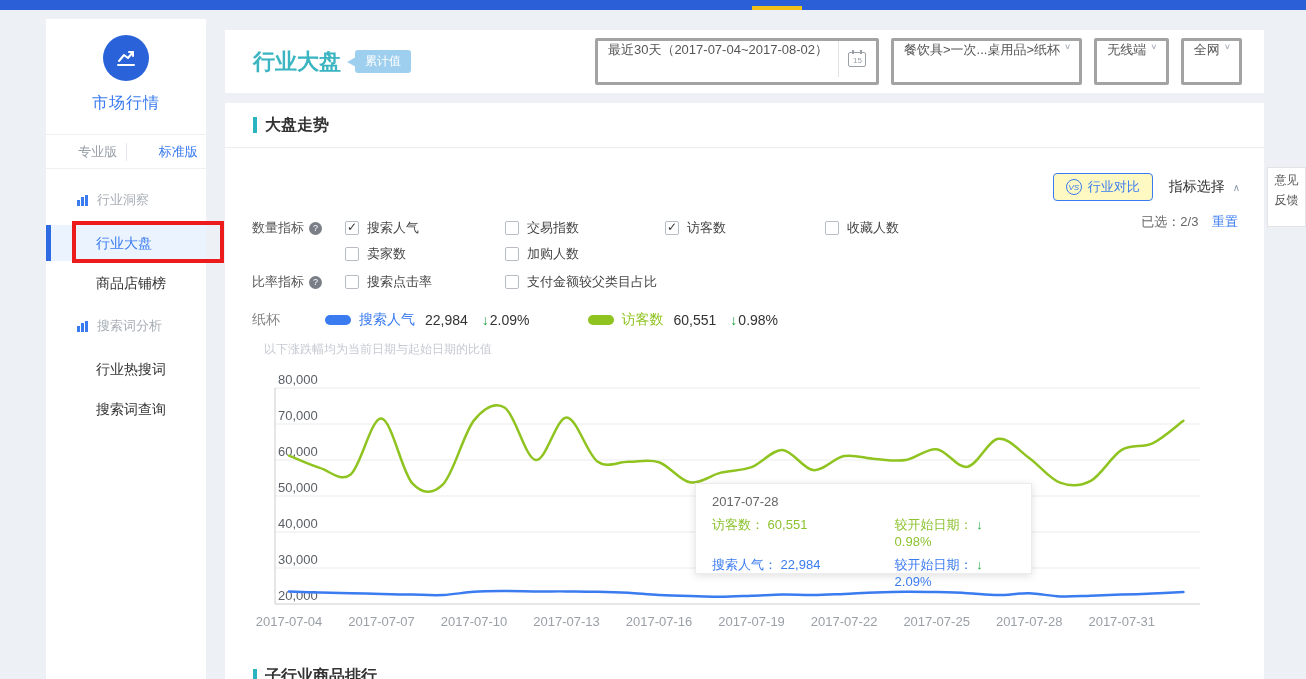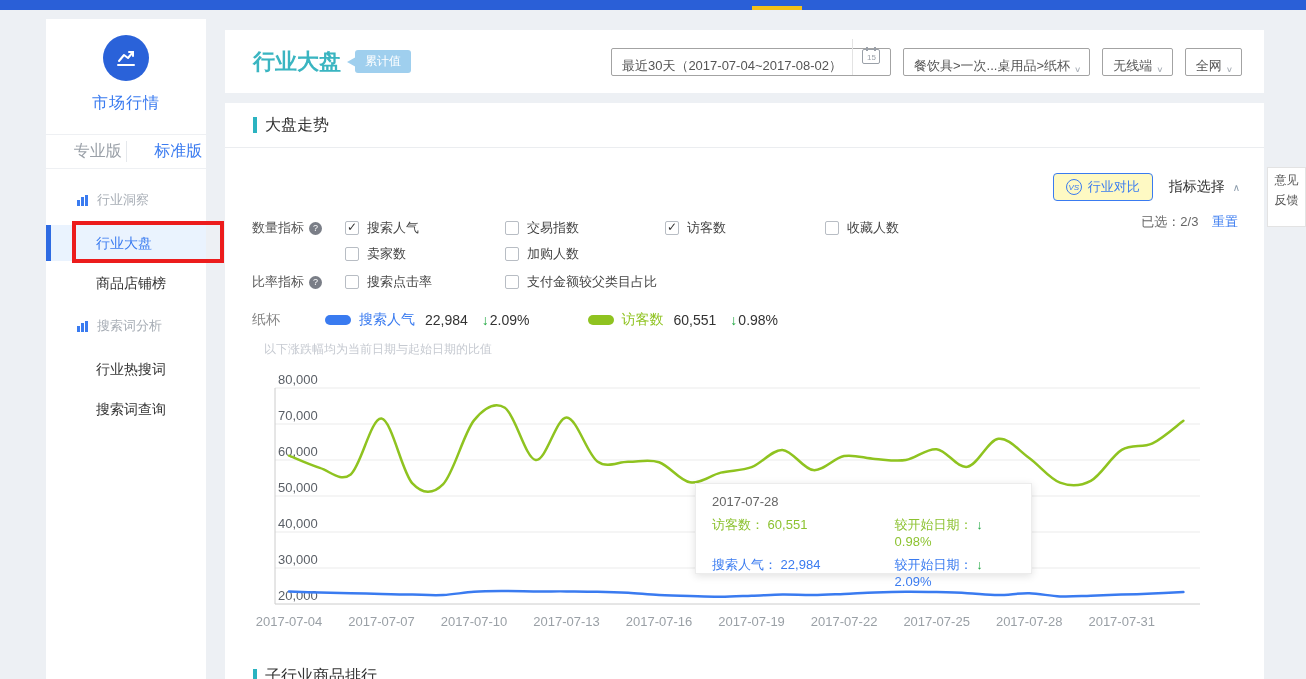--- a/index.html
+++ b/index.html
@@ -9,50 +9,50 @@
   
   .topbar { position:absolute; left:0; top:0; width:1306px; height:10px; background:#2a5fd7; }
   .topbar-accent { position:absolute; left:752px; bottom:0; width:50px; height:4px; background:#f3c118; }
 
   
   .sidebar { position:absolute; left:46px; top:19px; width:160px; height:660px; background:#fff; }
   .logo-wrap { text-align:center; padding-top:16px; border-bottom:1px solid #eef0f3; padding-bottom:20px; }
   .logo-circle { width:46px; height:46px; border-radius:50%; background:#2a62d9; display:inline-flex; align-items:center; justify-content:center; }
   .logo-title { margin-top:12px; font-size:16px; color:#3a7bf0; letter-spacing:1px; }
   .version-tabs { display:flex; height:34px; align-items:center; border-bottom:1px solid #eef0f3; }
-  .version-tab { flex:1; text-align:center; font-size:16px; color:#9aa0a8; cursor:pointer;margin-left:24px; }
+  .version-tab { flex:1; text-align:center; font-size:13px; color:#9aa0a8; cursor:pointer;margin-left:24px; }
   .version-tab.active { color:#3a7bf0; }
   .version-tab:first-child { border-right:1px solid #e5e8ec; }
   .menu { padding-top:10px; }
   .menu-group { display:flex; align-items:center; padding-left:30px; height:42px; font-size:13px; color:#a7adb5; }
   .menu-group .gicon { margin-right:8px; display:inline-flex; }
   .menu-item { height:36px; line-height:36px; padding-left:50px; font-size:14px; color:#333; cursor:pointer; position:relative; margin:4px 0; }
   .menu-item.active { background:#eaf3fe; color:#3a7bf0; }
   .menu-item.active .active-bar { position:absolute; left:0; top:0; width:5px; height:36px; background:#2e6be2; }
   .annotation-box { position:absolute; left:72px; top:221px; width:152px; height:42px; border:4px solid #ec1c1c; z-index:30; pointer-events:none; }
 
   
   .main-header { position:absolute; left:225px; top:30px; width:1039px; height:63px; background:#fff; display:flex; align-items:center; }
   .page-title { font-size:22px; font-weight:bold; color:#3ab5c1; margin-left:28px; }
   .badge { position:relative; margin-left:14px; background:#9fcfee; color:#fff; font-size:12px; padding:3px 10px; border-radius:3px; }
   .badge:before { content:""; position:absolute; left:-8px; top:50%; margin-top:-5px; border:5px solid transparent; border-right:9px solid #9fcfee; border-left:none; }
   .header-controls { margin-left:auto; margin-right:22px; display:flex; align-items:center; gap:12px; }
-  .ctl { height:28px; border:1px solid #a3a3a3; border-radius:2px; background:#fff; display:flex; align-items:flex-end; font-size:13px; color:#555; cursor:pointer; }
+  .ctl { height:47px; border:3px solid #a3a3a3; border-radius:2px; background:#fff; display:flex; align-items:flex-start; font-size:13px; color:#555; cursor:pointer; }
   .ctl .txt { padding:0 10px; }
   .cal-seg { width:38px; height:36px; border-left:1px solid #e3e3e3; display:flex; align-items:center; justify-content:center; }
   .cal-icon { width:18px; height:15px; border:1px solid #9aa0a8; border-radius:2px; position:relative; font-size:8px; color:#9aa0a8; text-align:center; line-height:16px; }
   .cal-icon:before { content:""; position:absolute; top:-3px; left:3px; width:2px; height:4px; background:#9aa0a8; }
   .cal-icon:after { content:""; position:absolute; top:-3px; right:3px; width:2px; height:4px; background:#9aa0a8; }
   .chev { color:#aab0b8; font-size:10px; margin:0 8px 0 4px; transform:scaleY(.8); }
 
   
   .content-card { position:absolute; left:225px; top:103px; width:1039px; height:576px; background:#fff; overflow:hidden; }
   .sec-head { height:45px; display:flex; align-items:center; padding-left:28px; border-bottom:1px solid #ebedf0; }
   .sec-bar { width:4px; height:16px; background:#2bb3c0; margin-right:8px; }
-  .sec-title { font-size:16px; font-weight:normal; color:#333; }
+  .sec-title { font-size:16px; font-weight:bold; color:#333; }
 
   .panel-tools { position:absolute; right:24px; top:70px; display:flex; align-items:center; }
   .compare-btn { display:flex; align-items:center; border:1px solid #3a7bf0; color:#3a7bf0; border-radius:4px; height:28px; padding:0 12px; font-size:13px; cursor:pointer; background:#fef9c3; }
   .vs-circle { width:16px; height:16px; border:1px solid #3a7bf0; border-radius:50%; font-size:8px; display:inline-flex; align-items:center; justify-content:center; margin-right:6px; font-style:italic; }
   .metric-select { margin-left:16px; font-size:14px; color:#333; cursor:pointer; }
   .metric-select .up { color:#8a9aaa; font-size:10px; margin-left:4px; }
   .selected-info { position:absolute; right:26px; top:110px; font-size:13px; color:#666; }
   .selected-info .reset { color:#3a7bf0; margin-left:10px; cursor:pointer; }
 
   .filters { position:absolute; left:27px; top:112px; }

